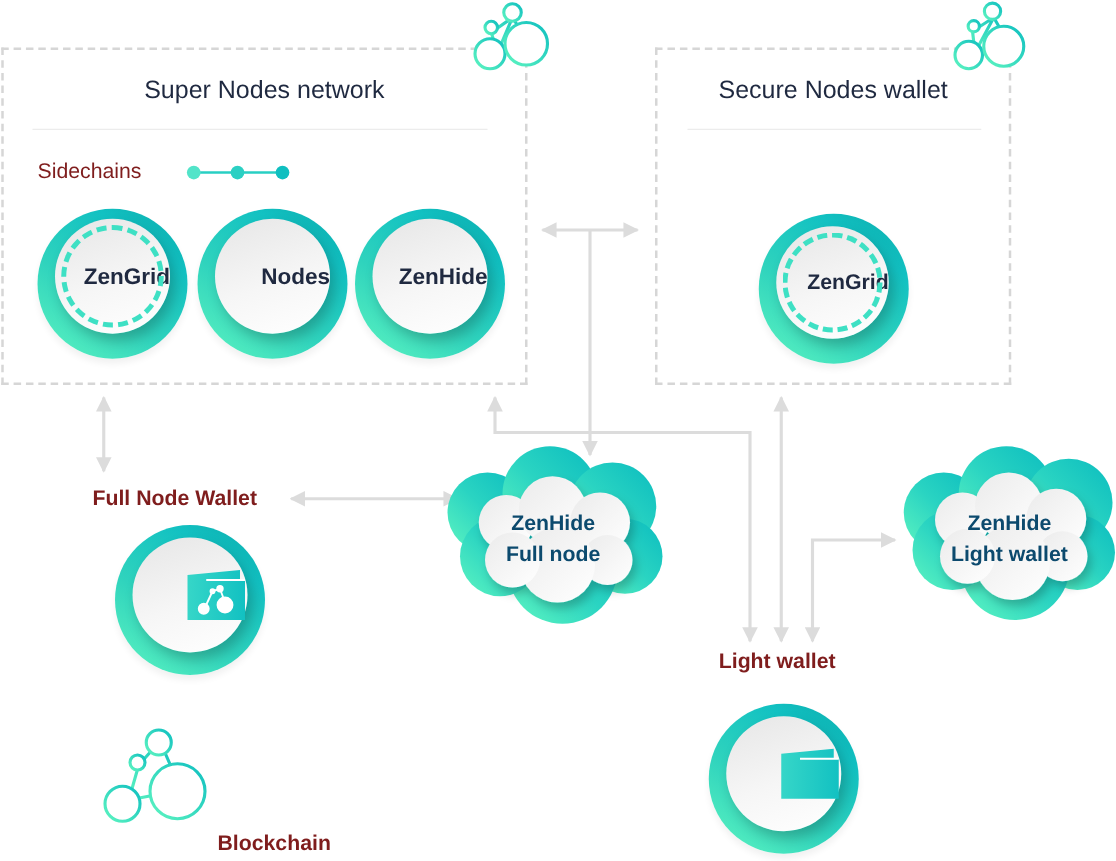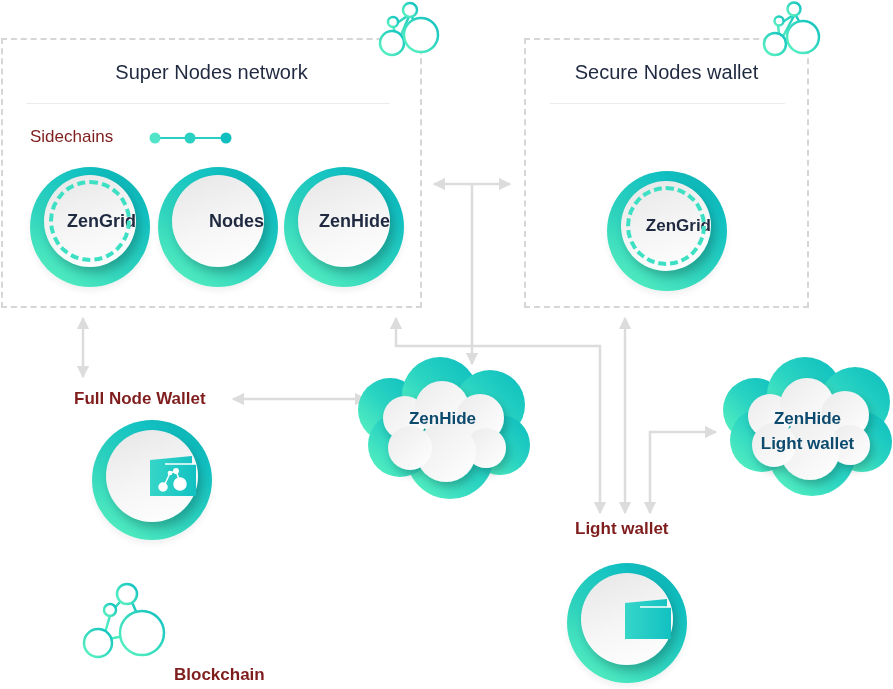--- a/index.html
+++ b/index.html
@@ -161,20 +161,21 @@
     <circle cx="405" cy="418" r="22"></circle>
       <circle cx="442" cy="408" r="27"></circle>
       <circle cx="480" cy="418" r="24"></circle>
     <circle cx="486" cy="448" r="20"></circle>
       <circle cx="446" cy="452" r="30"></circle>
       <circle cx="410" cy="448" r="22"></circle>
   </g>
 </svg>
 <div class="cloudtxt" style="left:380px; top:406px; width:125px;">
   <div>ZenHide</div>
+  <div>Full node</div>
 </div>
 
 <svg width="893" height="689" style="pointer-events:none;">
   <g fill="url(#cg)">
     <circle cx="755" cy="410" r="32"></circle>
       <circle cx="805" cy="395" r="38"></circle>
       <circle cx="855" cy="402" r="35"></circle>
     <circle cx="862" cy="442" r="30"></circle>
       <circle cx="812" cy="452" r="44"></circle>
       <circle cx="762" cy="440" r="32"></circle>

